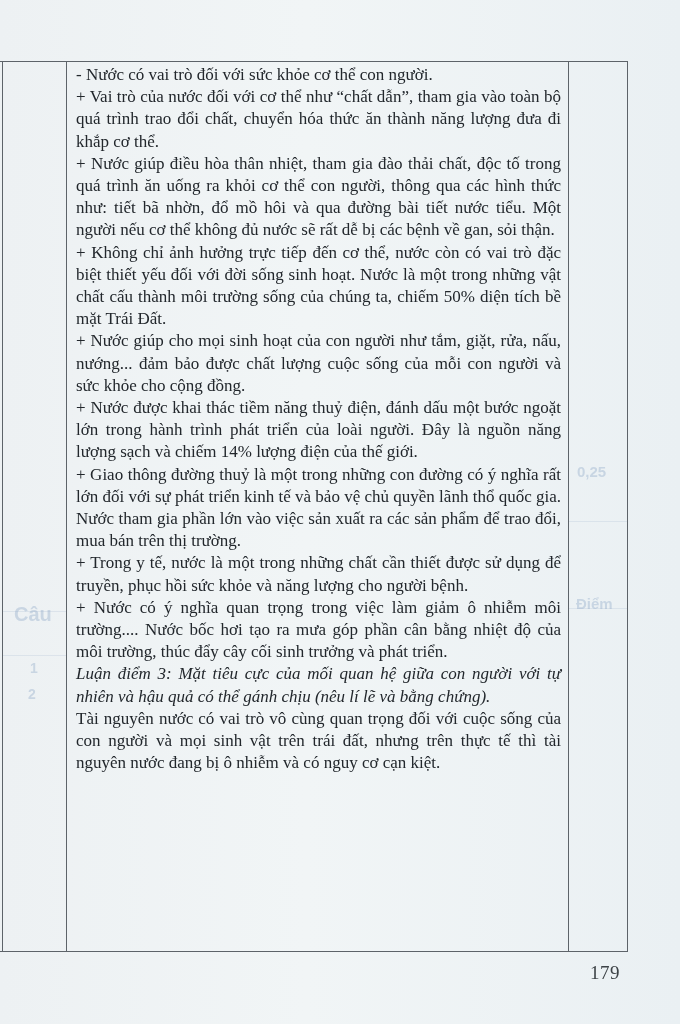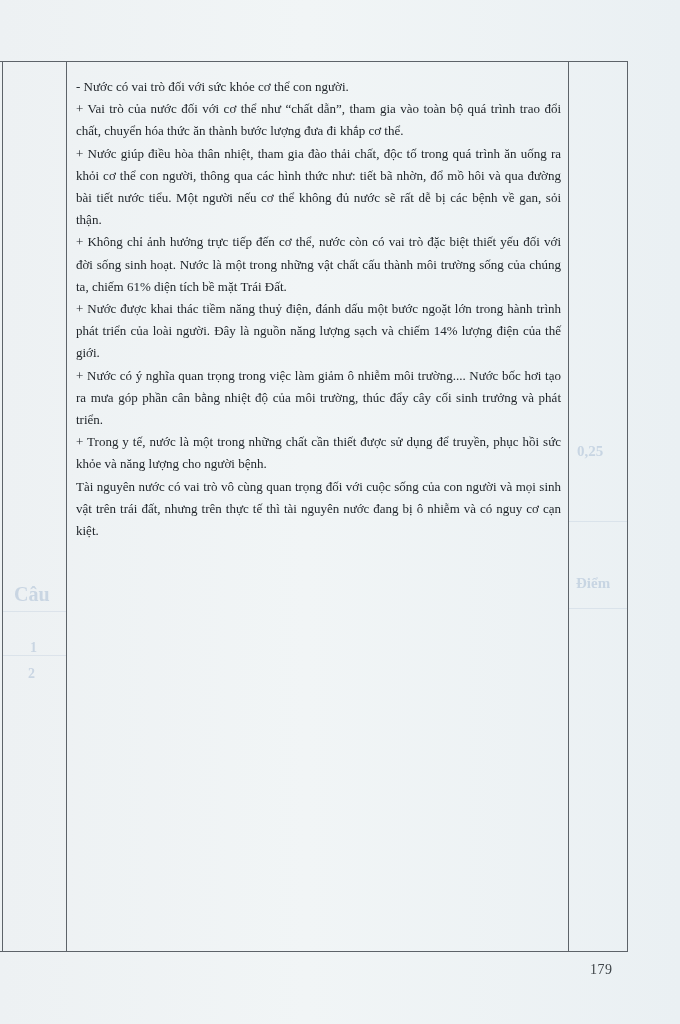--- a/index.html
+++ b/index.html
@@ -13,41 +13,41 @@
     position:relative;width:680px;height:1024px;overflow:hidden;
     background:linear-gradient(90deg,#edf1f3 0%,#f1f5f6 45%,#eaf0f3 100%);
   }
   
   .rule{position:absolute;background:#5d6369;}
   .rule.h{height:1px;}
   .rule.v{width:1px;}
 
   
   .cell-text{
-    position:absolute;left:67px;top:74px;width:501px;height:888px;
+    position:absolute;left:67px;top:62px;width:501px;height:888px;
     box-sizing:border-box;padding:2px 7px 0 9px;
-    font-size:13px;line-height:22.2px;color:#22272c;
+    font-size:17px;line-height:22.2px;color:#22272c;
     text-align:justify;text-justify:inter-word;
     overflow:hidden;
   }
   .cell-text p{margin:0;}
   .cell-text p.italic{font-style:italic;}
 
   
   .bleed{
     position:absolute;color:#8fa9c8;opacity:.38;filter:blur(.7px);
-    font-weight:bold;font-size:15px;font-family:Liberation Serif, serif;
-    pointer-events:none;white-space:nowrap;
+    font-weight:bold;font-size:15px;font-family:Liberation Sans, sans-serif;
+    pointer-events:none;white-space:nowrap;margin-top:20px;
   }
   .bleed-line{position:absolute;background:#b9c9da;opacity:.35;height:1px;pointer-events:none;}
 
   
   .pagenum{
     position:absolute;left:590px;top:962px;
-    font-size:14px;letter-spacing:.5px;color:#3d4347;
+    font-size:19px;letter-spacing:.5px;color:#3d4347;
     font-family:"Liberation Serif","DejaVu Serif",serif;
   }
 </style>
 </head>
 <body>
 
 <div class="page">
 
   <div class="rule h" style="left:0;top:61px;width:628px;"></div>
   <div class="rule h" style="left:0;top:951px;width:628px;"></div>
@@ -63,24 +63,27 @@
     <div class="bleed-line" style="left:569px;top:608px;width:58px;"></div>
   <div class="bleed" style="left: 14px; top: 583px; font-size: 20px;">Câu</div>
       <div class="bleed" style="left: 30px; top: 640px; font-size: 14px;">1</div>
       <div class="bleed" style="left: 28px; top: 666px; font-size: 14px;">2</div>
       <div class="bleed" style="left: 577px; top: 443px; font-size: 15px;">0,25</div>
       <div class="bleed" style="left: 576px; top: 575px; font-size: 15px;">Điểm</div>
     </div>
 
   <div class="cell-text" id="text-cell">
       <p class="">- Nước có vai trò đối với sức khỏe cơ thể con người.</p>
-      <p class="">+ Vai trò của nước đối với cơ thể như “chất dẫn”, tham gia vào toàn bộ quá trình trao đổi chất, chuyển hóa thức ăn thành bước lượng đưa đi khắp cơ thể.</p>
+      <p class="">+ Vai trò của nước đối với cơ thể như “chất dẫn”, tham gia vào toàn bộ quá trình trao đổi chất, chuyển hóa thức ăn thành năng lượng đưa đi khắp cơ thể.</p>
       <p class="">+ Nước giúp điều hòa thân nhiệt, tham gia đào thải chất, độc tố trong quá trình ăn uống ra khỏi cơ thể con người, thông qua các hình thức như: tiết bã nhờn, đổ mồ hôi và qua đường bài tiết nước tiểu. Một người nếu cơ thể không đủ nước sẽ rất dễ bị các bệnh về gan, sỏi thận.</p>
-      <p class="">+ Không chỉ ảnh hưởng trực tiếp đến cơ thể, nước còn có vai trò đặc biệt thiết yếu đối với đời sống sinh hoạt. Nước là một trong những vật chất cấu thành môi trường sống của chúng ta, chiếm 61% diện tích bề mặt Trái Đất.</p>
+      <p class="">+ Không chỉ ảnh hưởng trực tiếp đến cơ thể, nước còn có vai trò đặc biệt thiết yếu đối với đời sống sinh hoạt. Nước là một trong những vật chất cấu thành môi trường sống của chúng ta, chiếm 50% diện tích bề mặt Trái Đất.</p>
+      <p class="">+ Nước giúp cho mọi sinh hoạt của con người như tắm, giặt, rửa, nấu, nướng... đảm bảo được chất lượng cuộc sống của mỗi con người và sức khỏe cho cộng đồng.</p>
       <p class="">+ Nước được khai thác tiềm năng thuỷ điện, đánh dấu một bước ngoặt lớn trong hành trình phát triển của loài người. Đây là nguồn năng lượng sạch và chiếm 14% lượng điện của thế giới.</p>
+      <p class="">+ Giao thông đường thuỷ là một trong những con đường có ý nghĩa rất lớn đối với sự phát triển kinh tế và bảo vệ chủ quyền lãnh thổ quốc gia. Nước tham gia phần lớn vào việc sản xuất ra các sản phẩm để trao đổi, mua bán trên thị trường.</p>
+      <p class="">+ Trong y tế, nước là một trong những chất cần thiết được sử dụng để truyền, phục hồi sức khỏe và năng lượng cho người bệnh.</p>
       <p class="">+ Nước có ý nghĩa quan trọng trong việc làm giảm ô nhiễm môi trường.... Nước bốc hơi tạo ra mưa góp phần cân bằng nhiệt độ của môi trường, thúc đẩy cây cối sinh trưởng và phát triển.</p>
-      <p class="">+ Trong y tế, nước là một trong những chất cần thiết được sử dụng để truyền, phục hồi sức khỏe và năng lượng cho người bệnh.</p>
+      <p class="italic">Luận điểm 3: Mặt tiêu cực của mối quan hệ giữa con người với tự nhiên và hậu quả có thể gánh chịu (nêu lí lẽ và bằng chứng).</p>
       <p class="">Tài nguyên nước có vai trò vô cùng quan trọng đối với cuộc sống của con người và mọi sinh vật trên trái đất, nhưng trên thực tế thì tài nguyên nước đang bị ô nhiễm và có nguy cơ cạn kiệt.</p>
     </div>
 
   <div class="pagenum">179</div>
 
 </div>
 
 </body></html>

